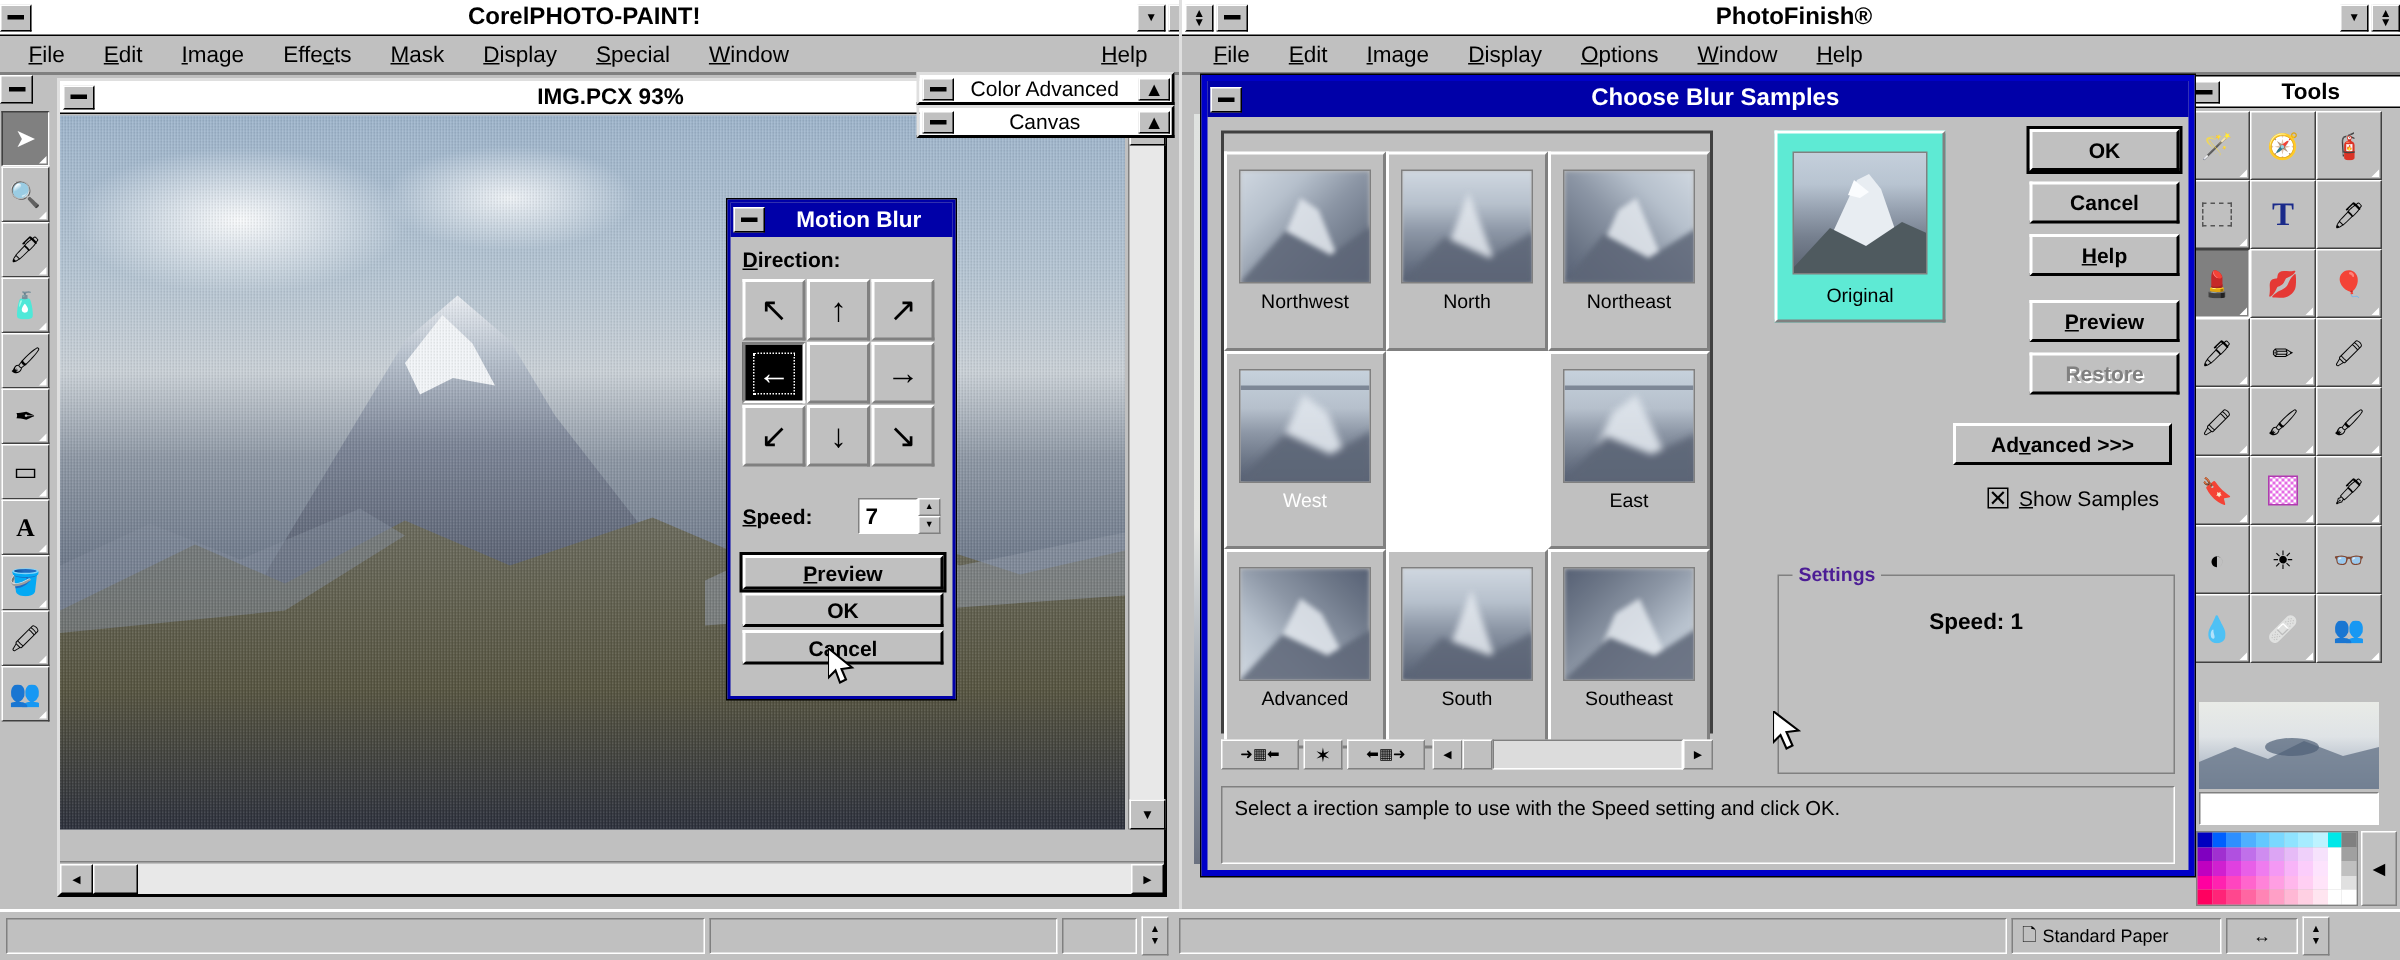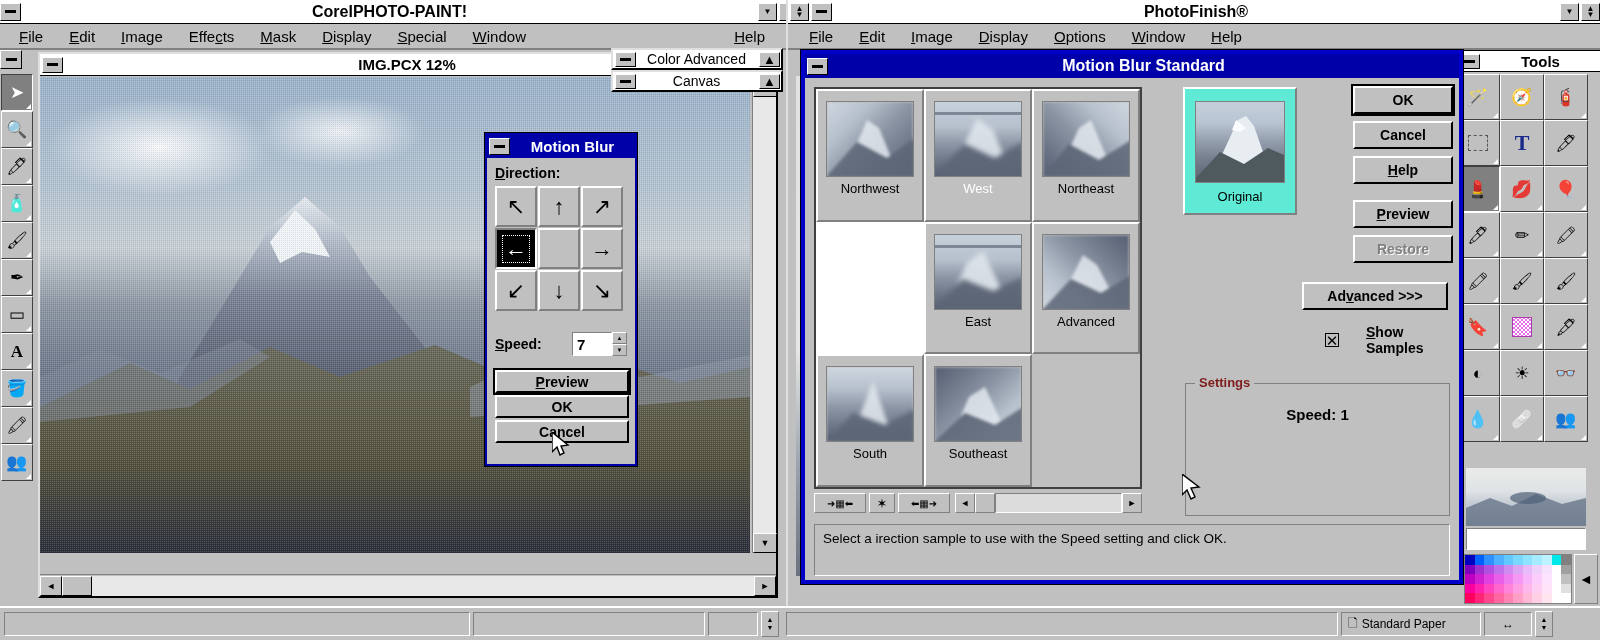--- a/index.html
+++ b/index.html
@@ -163,21 +163,21 @@
     background:
       linear-gradient(#b9c5d2 0%, #c7d0da 30%, #9aa7b5 46%, #7d8896 60%, #6b7486 75%, #5a6270 100%);
   }
 
   .group {
     border:1px solid #808080; border-top:1px solid #808080;
     position:relative;
   }
   .group > .legend {
     position:absolute; top:-9px; left:9px; background:#c0c0c0;
-    padding:0 4px; font-size:13px; font-weight:bold; color:#7f1d1d;
+    padding:0 4px; font-size:13px; font-weight:bold; color:#4c1d95;
   }
 
   .chk { width:14px; height:14px; border:1px solid #000; background:#c0c0c0;
     display:inline-flex; align-items:center; justify-content:center;
     font-size:15px; line-height:1; }
 
   
   .sb-h { height:22px; background:#c0c0c0; display:flex; align-items:center;
           border-top:1px solid #808080; }
   .sb-arrow {
@@ -288,21 +288,21 @@
         </div>
     </div>
   </div>
 
   <div class="abs" style="left:40px; top:54px; width:740px; height:546px; background:#c0c0c0;
               border-top:2px solid #dfdfdf;border-left:2px solid #dfdfdf;border-right:2px solid #000;border-bottom:2px solid #000;">
     <div style="height:22px;background:#fff;display:flex;align-items:center;border-bottom:1px solid #000;">
       <div class="sysbtn" style="height:16px;">
           <div class="bar"></div>
         </div>
-      <div style="flex:1;text-align:center;font-weight:bold;font-size:15px;">IMG.PCX  12%</div>
+      <div style="flex:1;text-align:center;font-weight:bold;font-size:15px;">IMG.PCX  93%</div>
       <div class="sysbtn" style="height:16px;margin-right:2px;">
           <div class="bar"></div>
         </div>
     </div>
 
     <div class="abs" style="left:0;top:23px;width:710px;height:476px;overflow:hidden;
                 background:
                   radial-gradient(ellipse 160px 70px at 120px 70px, rgba(255,255,255,.92), rgba(255,255,255,0) 70%),
                   radial-gradient(ellipse 120px 50px at 300px 55px, rgba(255,255,255,.8), rgba(255,255,255,0) 70%),
                   linear-gradient(#9db4cb 0%, #b4c4d2 22%, #c9d0d6 36%, #8d97a4 48%, #6f7a8b 62%, #5c6475 76%, #3e4352 100%);">
@@ -651,59 +651,69 @@
   <div class="abs out1" style="right:4px;top:556px;width:24px;height:50px;display:flex;align-items:center;justify-content:center;">
     <span style="font-size:14px;">◄</span>
   </div>
 </div>
 
 <div class="dlg" style="left:801px; top:50px; width:662px; height:534px; border:4px solid #0000c8;">
   <div class="dlg-title" style="height:24px;">
     <div class="sysbtn" style="height:17px;">
         <div class="bar"></div>
       </div>
-    <div class="t" style="font-size:16px;">Motion Blur Standard</div>
+    <div class="t" style="font-size:16px;">Choose Blur Samples</div>
   </div>
 
   <div class="abs" style="left:9px; top:33px; width:328px; height:402px; border:2px solid #404040; background:#c0c0c0;">
-    <div style="display:grid;grid-template-columns:repeat(3,1fr);grid-template-rows:repeat(3,1fr);width:100%;height:100%;">
+    <div style="display:grid;grid-template-columns:repeat(3,1fr);grid-template-rows:repeat(3,1fr);width:100%;height:100%;margin-top:12px;">
 
       <div class="thumb-cell">
         <div class="thumb-img">
           <div class="mtn" style="background:linear-gradient(135deg,#cfd7e0 0%,#b6c0cc 28%,#8d97a6 52%,#6d7788 78%,#566074 100%);filter:blur(1.4px);"></div>
           <svg width="88" height="76" viewBox="0 0 88 76" style="position:absolute;inset:0;filter:blur(1.6px);opacity:.85;">
             <polygon points="18,70 40,18 52,26 70,70" fill="#e3e8ee"></polygon>
             <polygon points="0,74 30,40 60,56 88,36 88,76 0,76" fill="#5d6677"></polygon>
           </svg>
         </div>
         <div class="thumb-label">Northwest</div>
       </div>
 
+      <div class="thumb-cell">
+        <div class="thumb-img">
+          <div class="mtn" style="background:linear-gradient(#cfd7e0 0%,#b6c0cc 30%,#8d97a6 54%,#6d7788 80%,#566074 100%);filter:blur(1.2px);"></div>
+          <svg width="88" height="76" viewBox="0 0 88 76" style="position:absolute;inset:0;filter:blur(2px);opacity:.85;">
+            <polygon points="22,72 44,14 66,72" fill="#e3e8ee"></polygon>
+            <polygon points="0,74 28,44 58,58 88,40 88,76 0,76" fill="#5d6677"></polygon>
+          </svg>
+        </div>
+        <div class="thumb-label">North</div>
+      </div>
+
+      <div class="thumb-cell">
+        <div class="thumb-img">
+          <div class="mtn" style="background:linear-gradient(-135deg,#cfd7e0 0%,#b6c0cc 28%,#8d97a6 52%,#6d7788 78%,#566074 100%);filter:blur(1.4px);"></div>
+          <svg width="88" height="76" viewBox="0 0 88 76" style="position:absolute;inset:0;filter:blur(1.6px);opacity:.85;">
+            <polygon points="16,70 36,26 48,18 70,70" fill="#e3e8ee"></polygon>
+            <polygon points="0,74 26,42 56,58 88,38 88,76 0,76" fill="#5d6677"></polygon>
+          </svg>
+        </div>
+        <div class="thumb-label">Northeast</div>
+      </div>
 
       <div class="thumb-cell selected">
         <div class="thumb-img">
           <div class="mtn" style="background:linear-gradient(#c6d1dc 0%,#b6c0cc 34%,#8d97a6 56%,#6d7788 80%,#566074 100%);"></div>
           <svg width="88" height="76" viewBox="0 0 88 76" style="position:absolute;inset:0;filter:blur(2.4px) blur(0px);opacity:.9;">
             <polygon points="18,66 42,16 58,28 74,66" fill="#dfe5ec"></polygon>
             <polygon points="0,72 30,42 60,56 88,40 88,76 0,76" fill="#5d6677"></polygon>
           </svg>
           <div style="position:absolute;left:0;right:0;top:10px;height:3px;background:#7d8796;"></div>
         </div>
         <div class="thumb-label">West</div>
-      </div>
-
-      <div class="thumb-cell">
-        <div class="thumb-img">
-          <div class="mtn" style="background:linear-gradient(-135deg,#cfd7e0 0%,#b6c0cc 28%,#8d97a6 52%,#6d7788 78%,#566074 100%);filter:blur(1.4px);"></div>
-          <svg width="88" height="76" viewBox="0 0 88 76" style="position:absolute;inset:0;filter:blur(1.6px);opacity:.85;">
-            <polygon points="16,70 36,26 48,18 70,70" fill="#e3e8ee"></polygon>
-            <polygon points="0,74 26,42 56,58 88,38 88,76 0,76" fill="#5d6677"></polygon>
-          </svg>
-        </div>
-        <div class="thumb-label">Northeast</div>
       </div>
 
       <div class="thumb-cell empty">
         <div></div>
       </div>
 
       <div class="thumb-cell">
         <div class="thumb-img">
           <div class="mtn" style="background:linear-gradient(#c6d1dc 0%,#b6c0cc 34%,#8d97a6 56%,#6d7788 80%,#566074 100%);"></div>
           <svg width="88" height="76" viewBox="0 0 88 76" style="position:absolute;inset:0;filter:blur(2.4px);opacity:.9;">
@@ -797,21 +807,21 @@
       <span>Restore</span>
     </div>
   </div>
 
   <div class="abs btn" style="left:497px; top:228px; width:146px; height:28px;">
     <span>Ad<u>v</u>anced &gt;&gt;&gt;</span>
   </div>
 
   <div class="abs" style="left:520px; top:270px; display:flex; align-items:center; gap:7px;">
     <span class="chk">✕</span>
-    <span style="font-size:14px;font-weight:bold;margin-left:20px;"><u>S</u>how Samples</span>
+    <span style="font-size:14px;font-weight:normal;"><u>S</u>how Samples</span>
   </div>
 
   <div class="abs group" style="left:380px; top:305px; width:265px; height:133px;">
     <div class="legend">Settings</div>
     <div style="font-size:15px;font-weight:bold;text-align:center;margin-top:22px;">Speed: 1</div>
   </div>
 
   <div class="abs in" style="left:9px; top:470px; width:636px; height:52px; background:#c0c0c0; border-width:1px; padding:5px 8px;">
     <div style="font-size:13.5px;line-height:18px;">Select a irection sample to use with the Speed setting and click OK.</div>
   </div>

